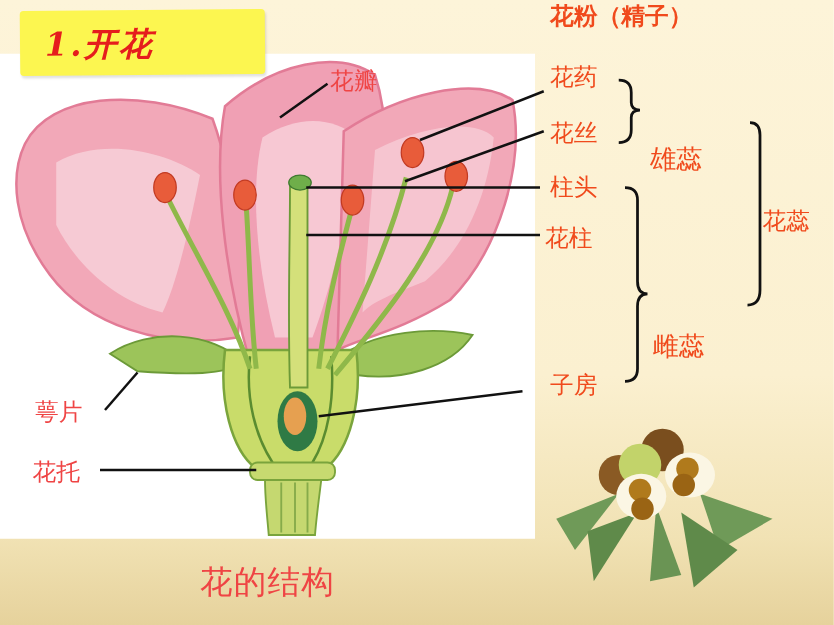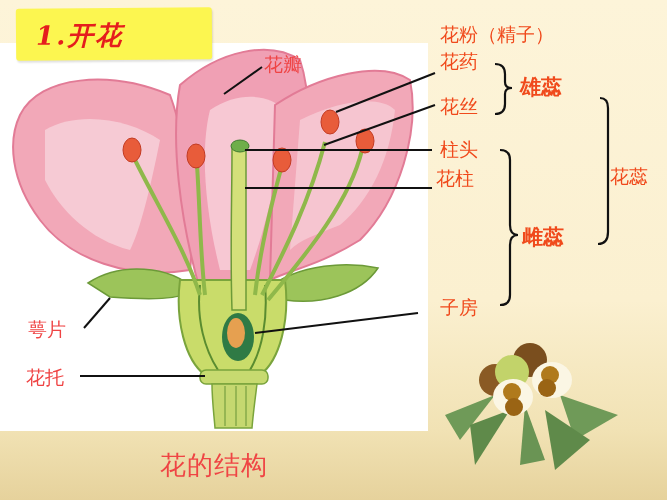--- a/index.html
+++ b/index.html
@@ -7,21 +7,21 @@
     background:linear-gradient(180deg,#fdf4d9 0%,#fbf0d0 60%,#f1e2b4 86%,#e6d29c 100%);
     font-family:"DejaVu Sans","Liberation Sans",sans-serif;}
   .panel{position:absolute;left:0;top:43px;width:428px;height:388px;background:#fff;}
   .title-box{position:absolute;left:16px;top:8px;width:196px;height:52px;background:#fcf650;
     border-radius:3px;box-shadow:1px 2px 2px rgba(0,0,0,.12);transform:rotate(-.5deg);}
   .title-text{position:absolute;left:20px;top:10px;font-size:26px;font-weight:bold;color:#e51d1d;
     font-family:"DejaVu Serif",serif;font-style:italic;letter-spacing:2px;}
   .lbl{position:absolute;font-size:19px;white-space:nowrap;}
   .red{color:#f04a1c;}
   .blue{color:#ef4444;}
-  .big{font-size:21px;font-weight:bold;}
+  .big{font-size:21px;font-weight:normal;margin-top:40px;}
   .caption{position:absolute;left:160px;top:448px;font-size:26px;color:#ef4444;letter-spacing:1px;}
   svg{position:absolute;left:0;top:0;}
 </style>
 </head>
 <body>
 
 <div class="panel"></div>
 
 <div class="title-box">
   <span class="title-text">1.开花</span>
@@ -101,26 +101,26 @@
     <circle cx="512" cy="372" r="17" fill="#c2d36a"></circle>
     <ellipse cx="513" cy="397" rx="20" ry="18" fill="#fbf6e4"></ellipse>
     <ellipse cx="552" cy="380" rx="20" ry="18" fill="#fbf6e4"></ellipse>
     <circle cx="512" cy="392" r="9" fill="#b07a1c"></circle>
     <circle cx="514" cy="407" r="9" fill="#9a6414"></circle>
     <circle cx="550" cy="375" r="9" fill="#b07a1c"></circle>
     <circle cx="547" cy="388" r="9" fill="#9a6414"></circle>
   </g>
 </svg>
 
-<span class="lbl red" style="left:440px;top:22px;">花粉（精子）</span>
+<span class="lbl red" style="left:440px;top:0;font-weight:bold;">花粉（精子）</span>
 <span class="lbl red" style="left:440px;top:49px;">花药</span>
 <span class="lbl red" style="left:440px;top:94px;">花丝</span>
 <span class="lbl red big" style="left:520px;top:73px;">雄蕊</span>
 <span class="lbl red" style="left:440px;top:137px;">柱头</span>
-<span class="lbl red" style="left:436px;top:166px;">花柱</span>
+<span class="lbl red" style="left:436px;top:178px;">花柱</span>
 <span class="lbl red" style="left:440px;top:295px;">子房</span>
 <span class="lbl red big" style="left:522px;top:223px;">雌蕊</span>
 <span class="lbl red" style="left:610px;top:164px;">花蕊</span>
 
 <span class="lbl blue" style="left:264px;top:52px;">花瓣</span>
 <span class="lbl blue" style="left:28px;top:317px;">萼片</span>
 <span class="lbl blue" style="left:26px;top:365px;">花托</span>
 
 <div class="caption">花的结构</div>
 

